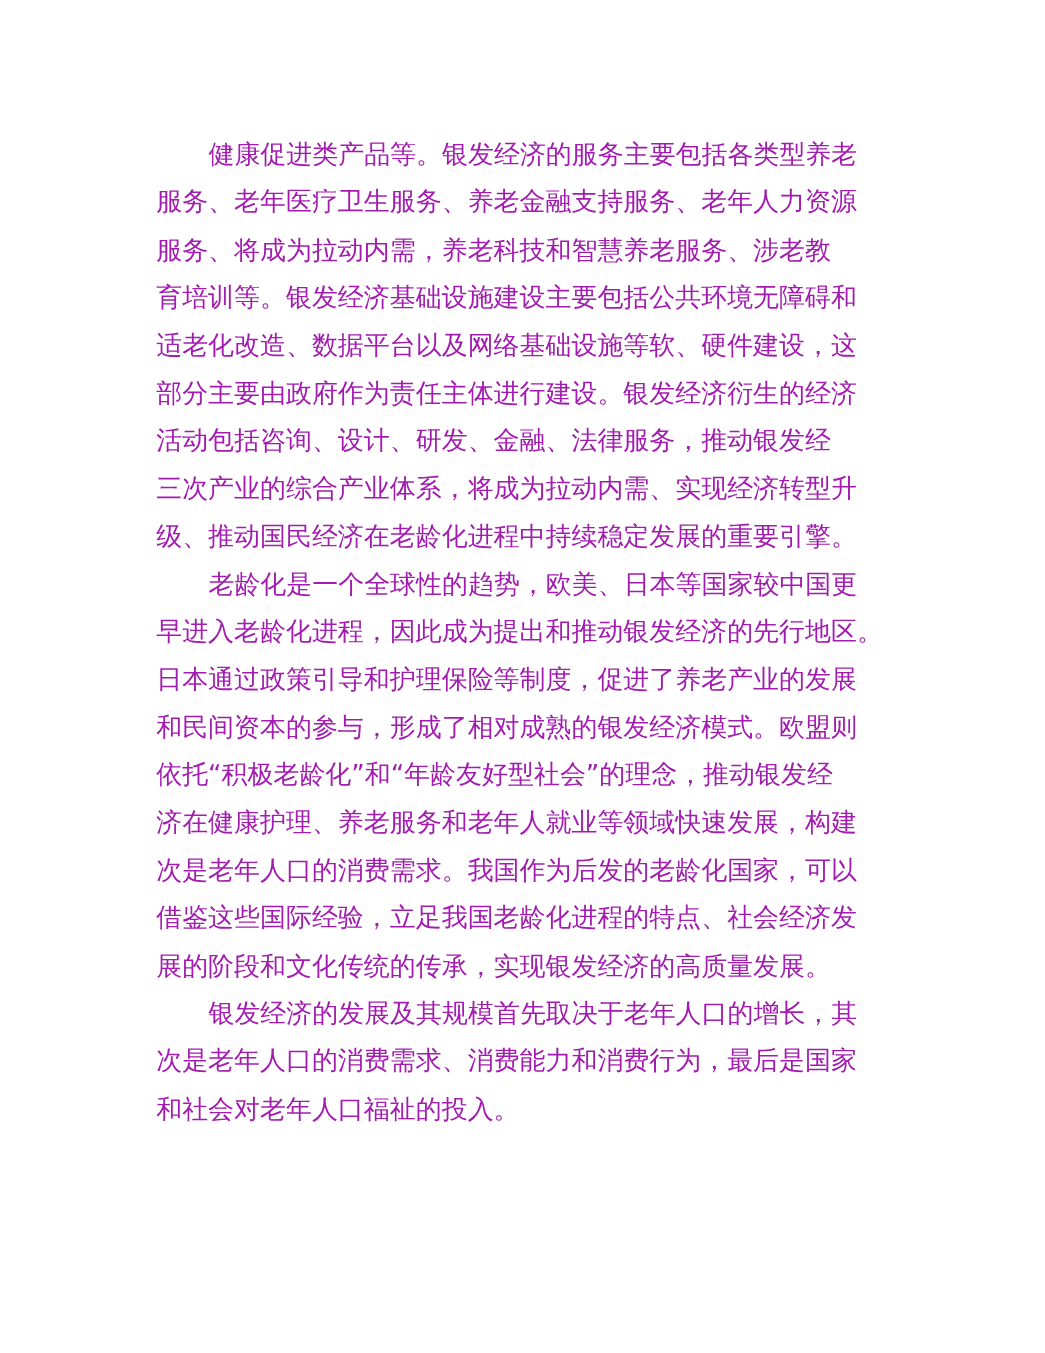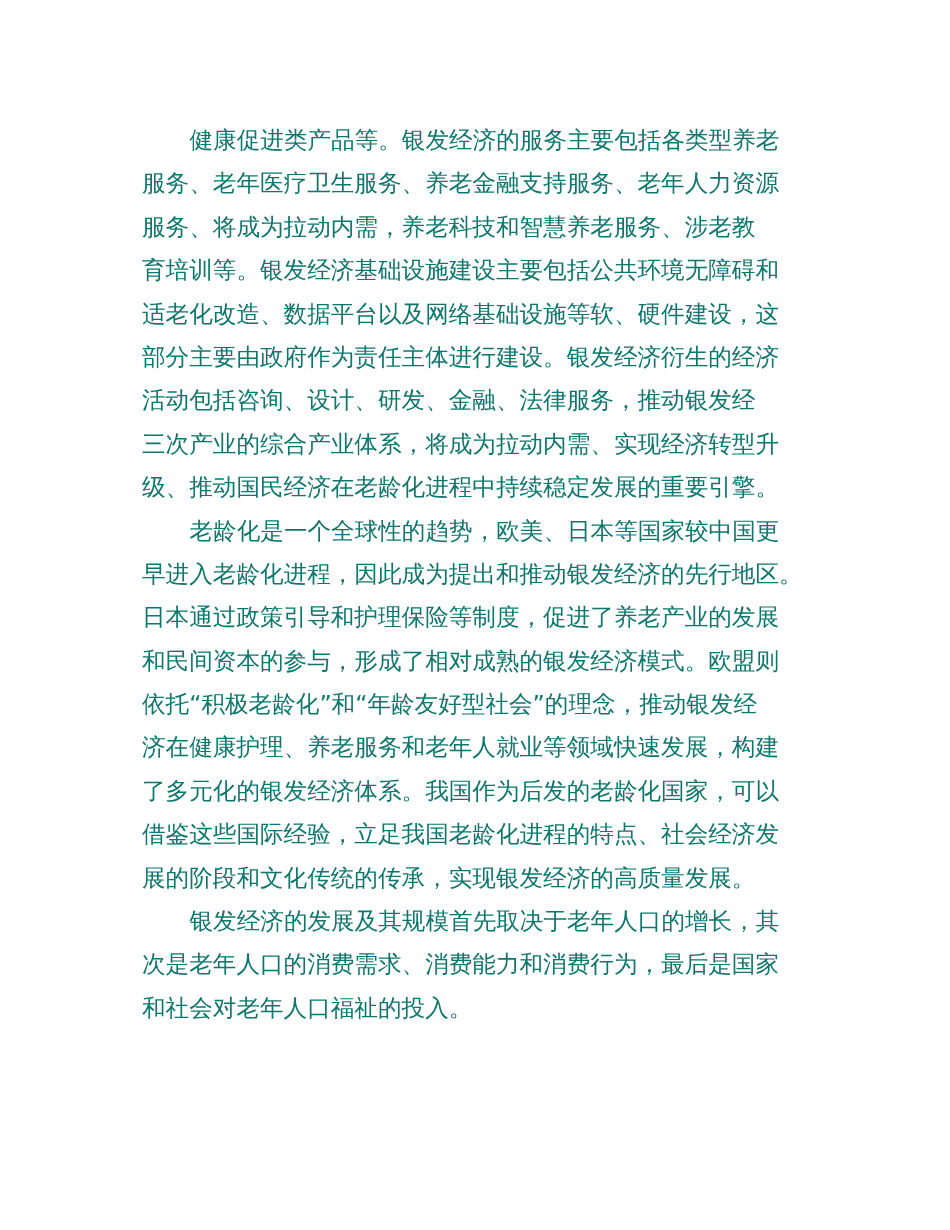--- a/index.html
+++ b/index.html
@@ -5,21 +5,21 @@
   html, body { margin: 0; padding: 0; background: #ffffff; }
   body { width: 950px; height: 1230px; position: relative; overflow: hidden; }
   .page {
     position: absolute;
     left: 142px;
     top: 119px;
     width: 670px;
     font-family: "DejaVu Sans", "Liberation Sans", sans-serif;
     font-size: 23.6px;
     line-height: 43.4px;
-    color: #0f766e;
+    color: #a21caf;
   }
   .para { margin: 0; }
   .line { display: block; white-space: nowrap; height: 43.4px; }
 </style>
 </head>
 <body>
 
 <div class="page">
   <div class="para">
     <span class="line" style="padding-left:47.5px">健康促进类产品等。银发经济的服务主要包括各类型养老</span>
@@ -32,21 +32,21 @@
     <span class="line">三次产业的综合产业体系，将成为拉动内需、实现经济转型升</span>
     <span class="line">级、推动国民经济在老龄化进程中持续稳定发展的重要引擎。</span>
   </div>
   <div class="para">
     <span class="line" style="padding-left:47.5px">老龄化是一个全球性的趋势，欧美、日本等国家较中国更</span>
     <span class="line">早进入老龄化进程，因此成为提出和推动银发经济的先行地区。</span>
     <span class="line">日本通过政策引导和护理保险等制度，促进了养老产业的发展</span>
     <span class="line">和民间资本的参与，形成了相对成熟的银发经济模式。欧盟则</span>
     <span class="line">依托“积极老龄化”和“年龄友好型社会”的理念，推动银发经</span>
     <span class="line">济在健康护理、养老服务和老年人就业等领域快速发展，构建</span>
-    <span class="line">了多元化的银发经济体系。我国作为后发的老龄化国家，可以</span>
+    <span class="line">次是老年人口的消费需求。我国作为后发的老龄化国家，可以</span>
     <span class="line">借鉴这些国际经验，立足我国老龄化进程的特点、社会经济发</span>
     <span class="line">展的阶段和文化传统的传承，实现银发经济的高质量发展。</span>
   </div>
   <div class="para">
     <span class="line" style="padding-left:47.5px">银发经济的发展及其规模首先取决于老年人口的增长，其</span>
     <span class="line">次是老年人口的消费需求、消费能力和消费行为，最后是国家</span>
     <span class="line">和社会对老年人口福祉的投入。</span>
   </div>
 </div>
 

